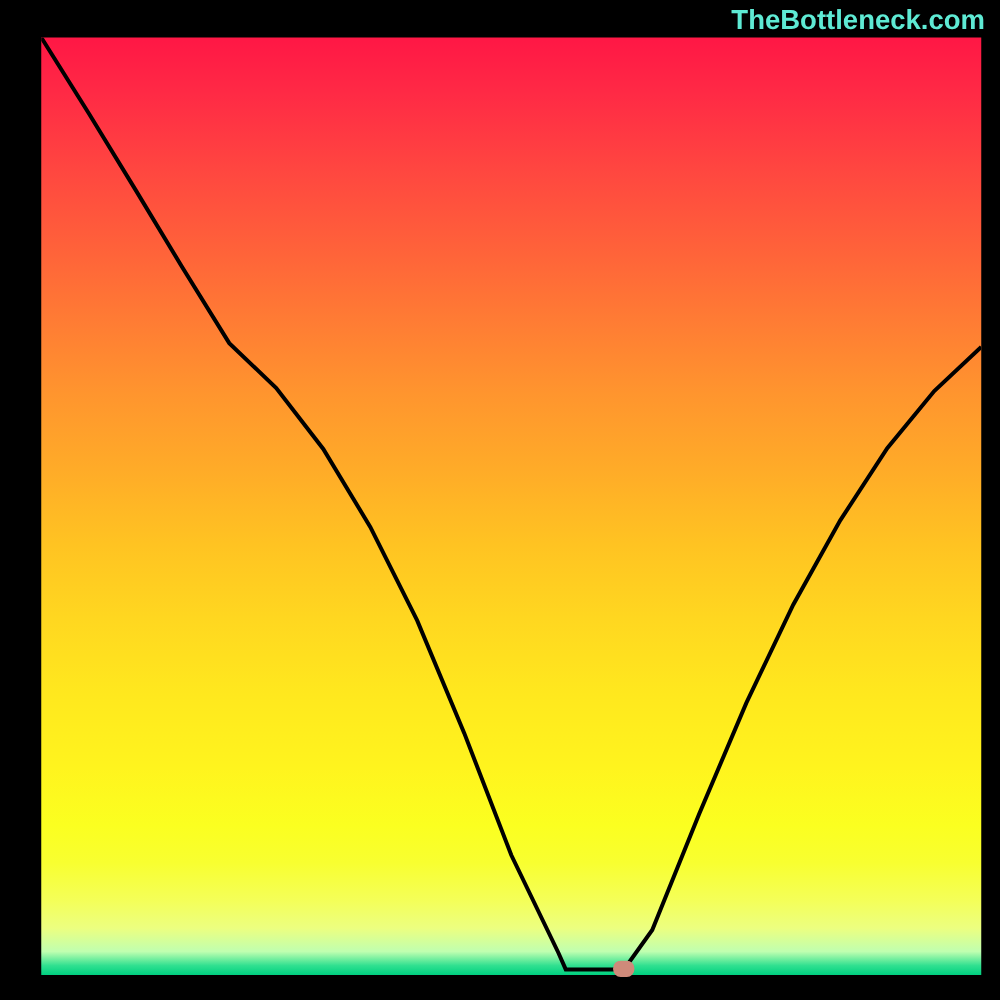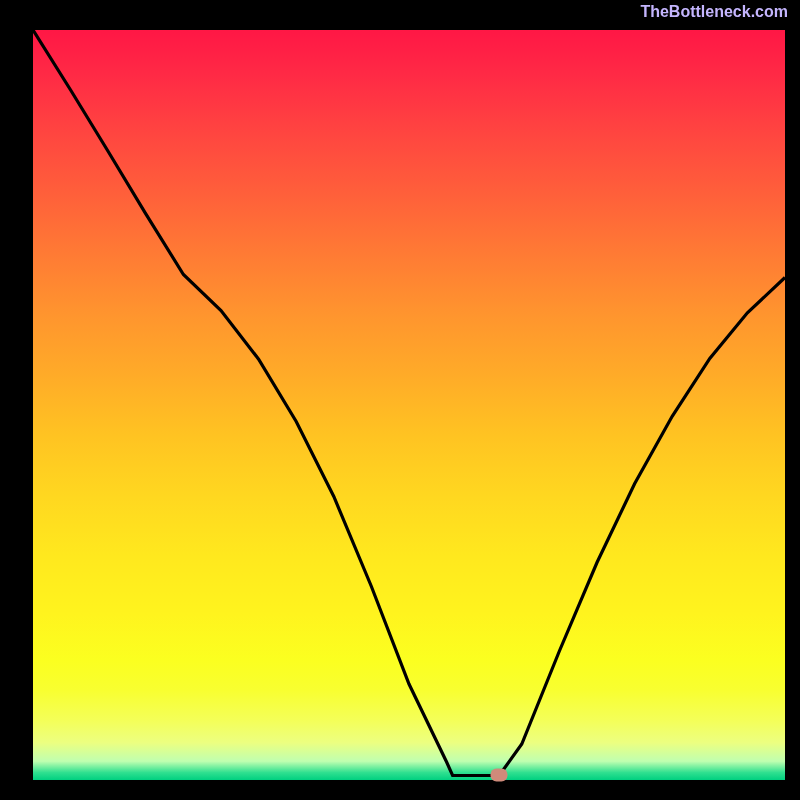--- a/index.html
+++ b/index.html
@@ -6,22 +6,22 @@
   body {
     width:800px; height:800px;
     background:#000;
     position:relative;
     font-family:Arial, Helvetica, sans-serif;
     overflow:hidden;
   }
   .watermark {
     position:absolute;
     top:3px; right:12px;
-    color:#c4b5fd;
-    font-size:16px;
+    color:#5eead4;
+    font-size:22px;
     font-weight:bold;
     letter-spacing:0;
     z-index:10;
     text-align:right;
   }
   .plot-area {
     position:absolute;
     left:33px;
     top:30px;
     width:752px;

